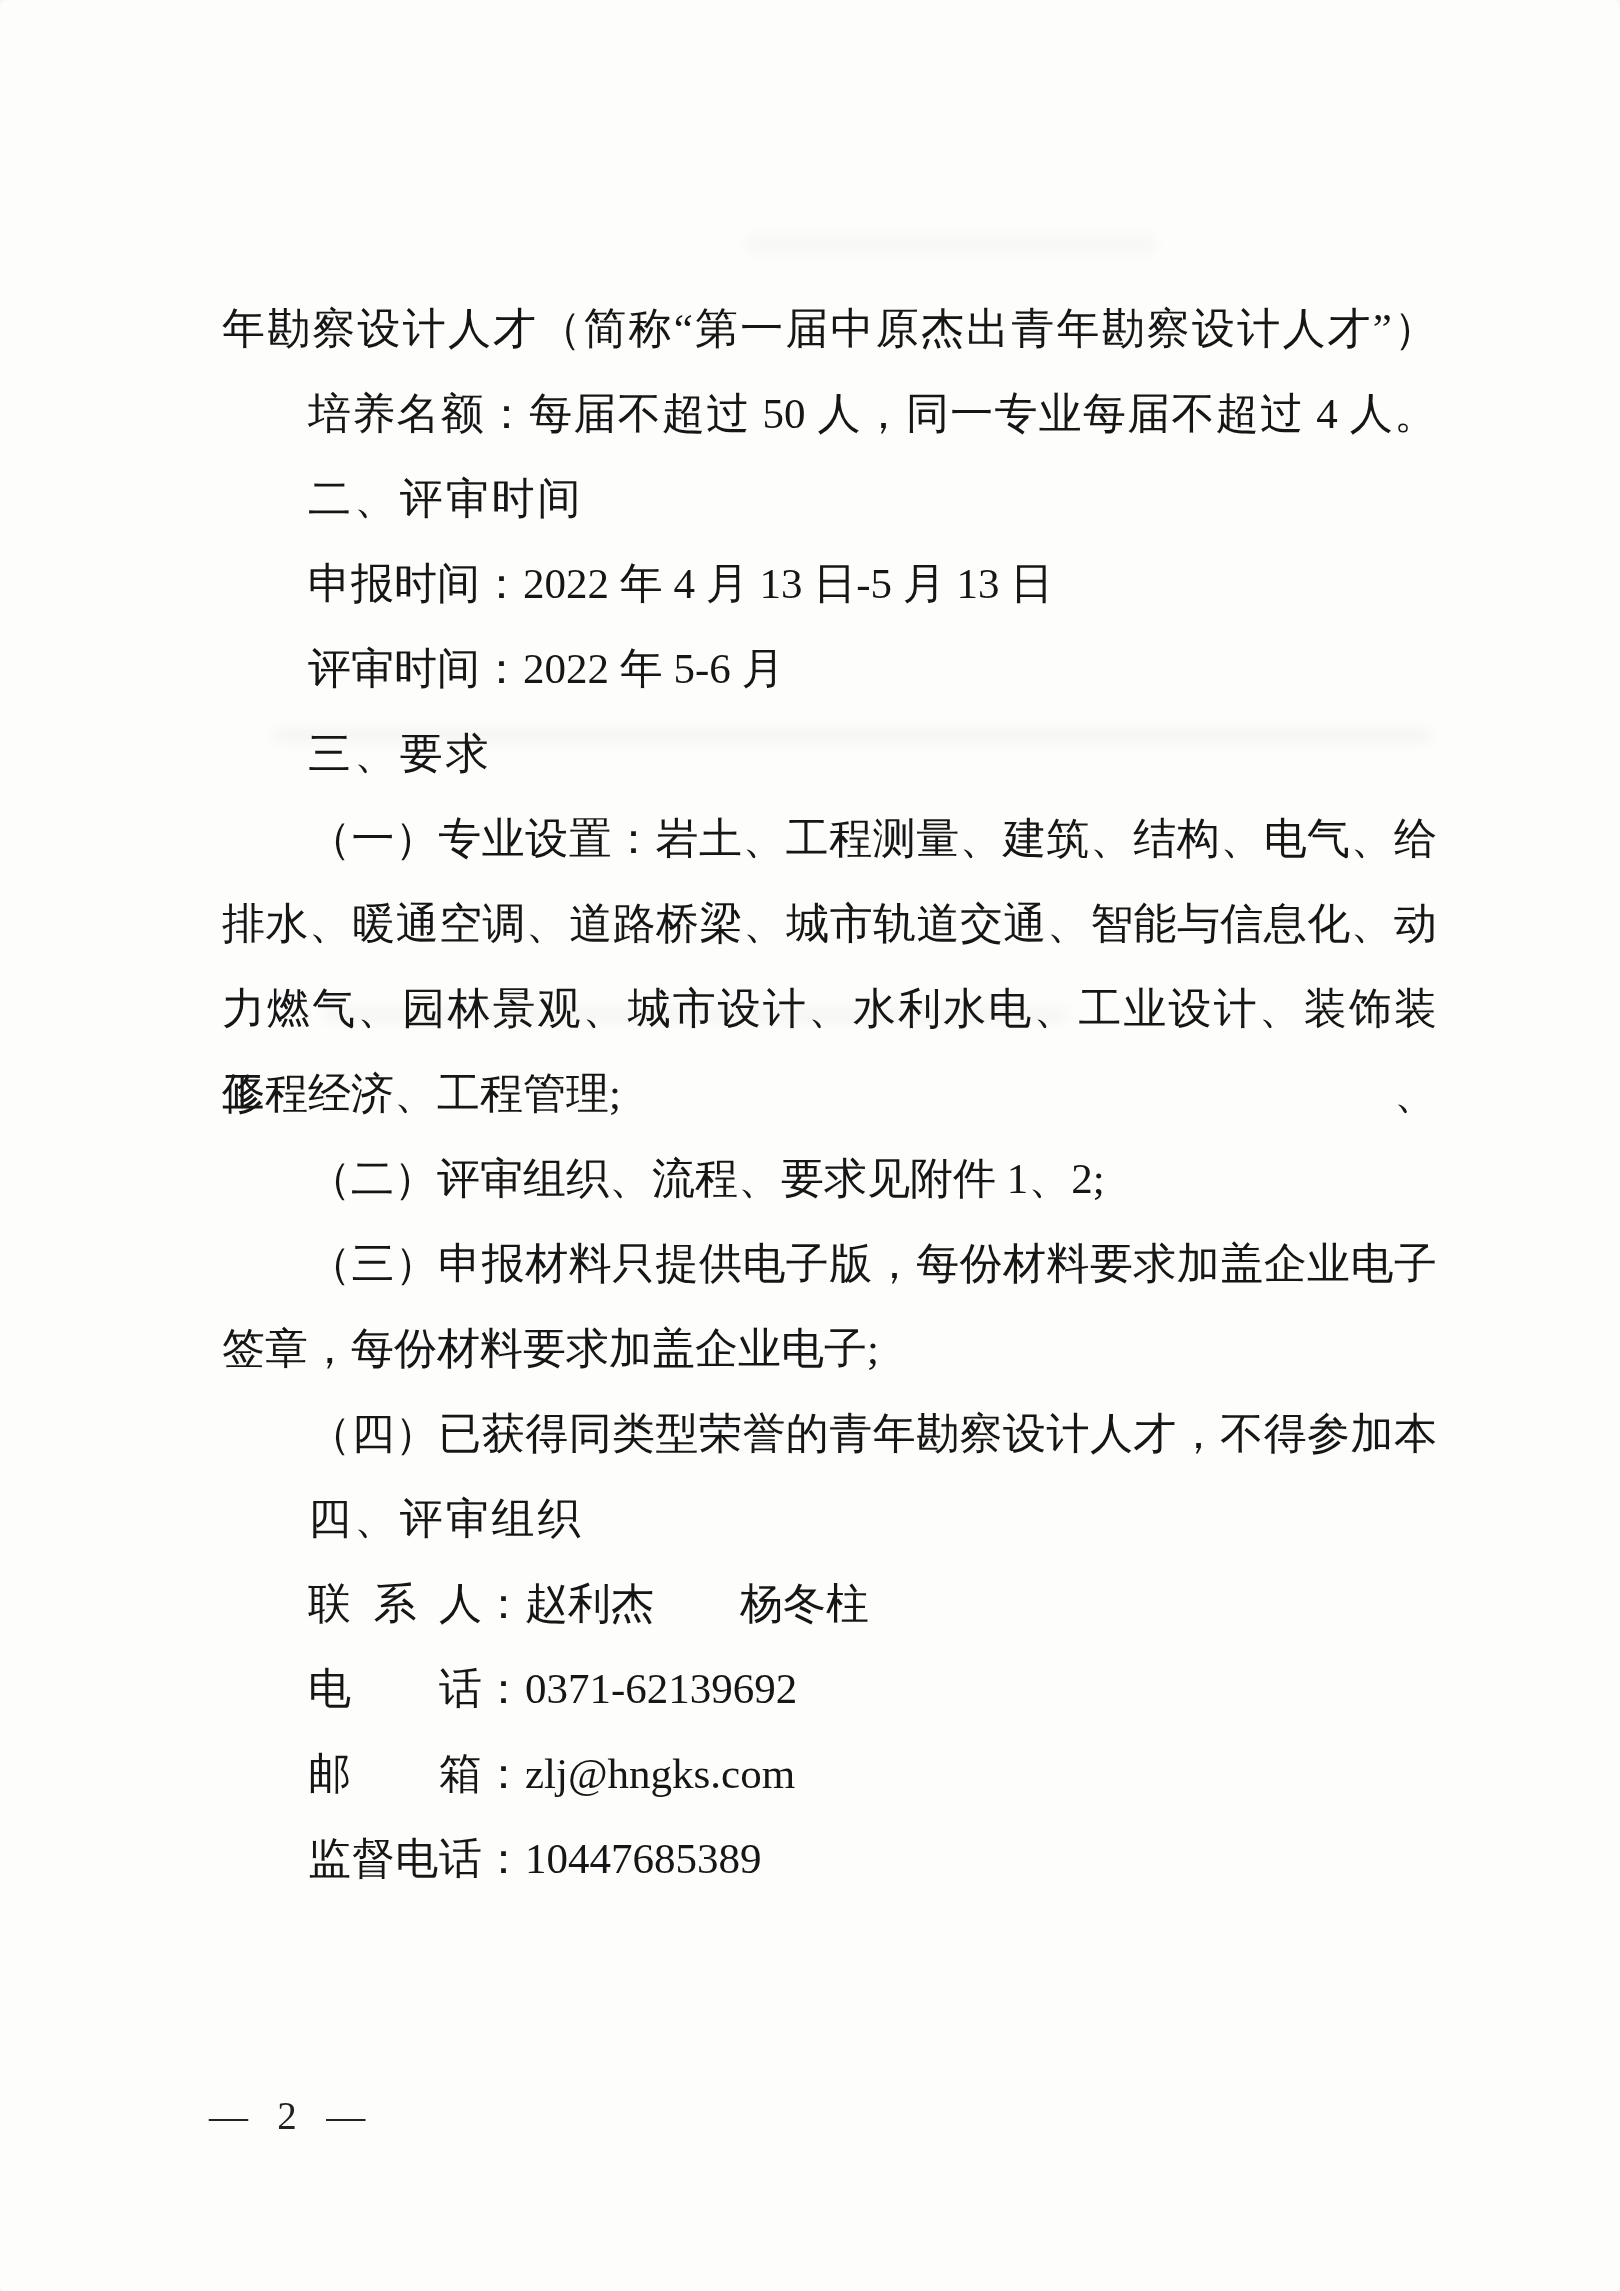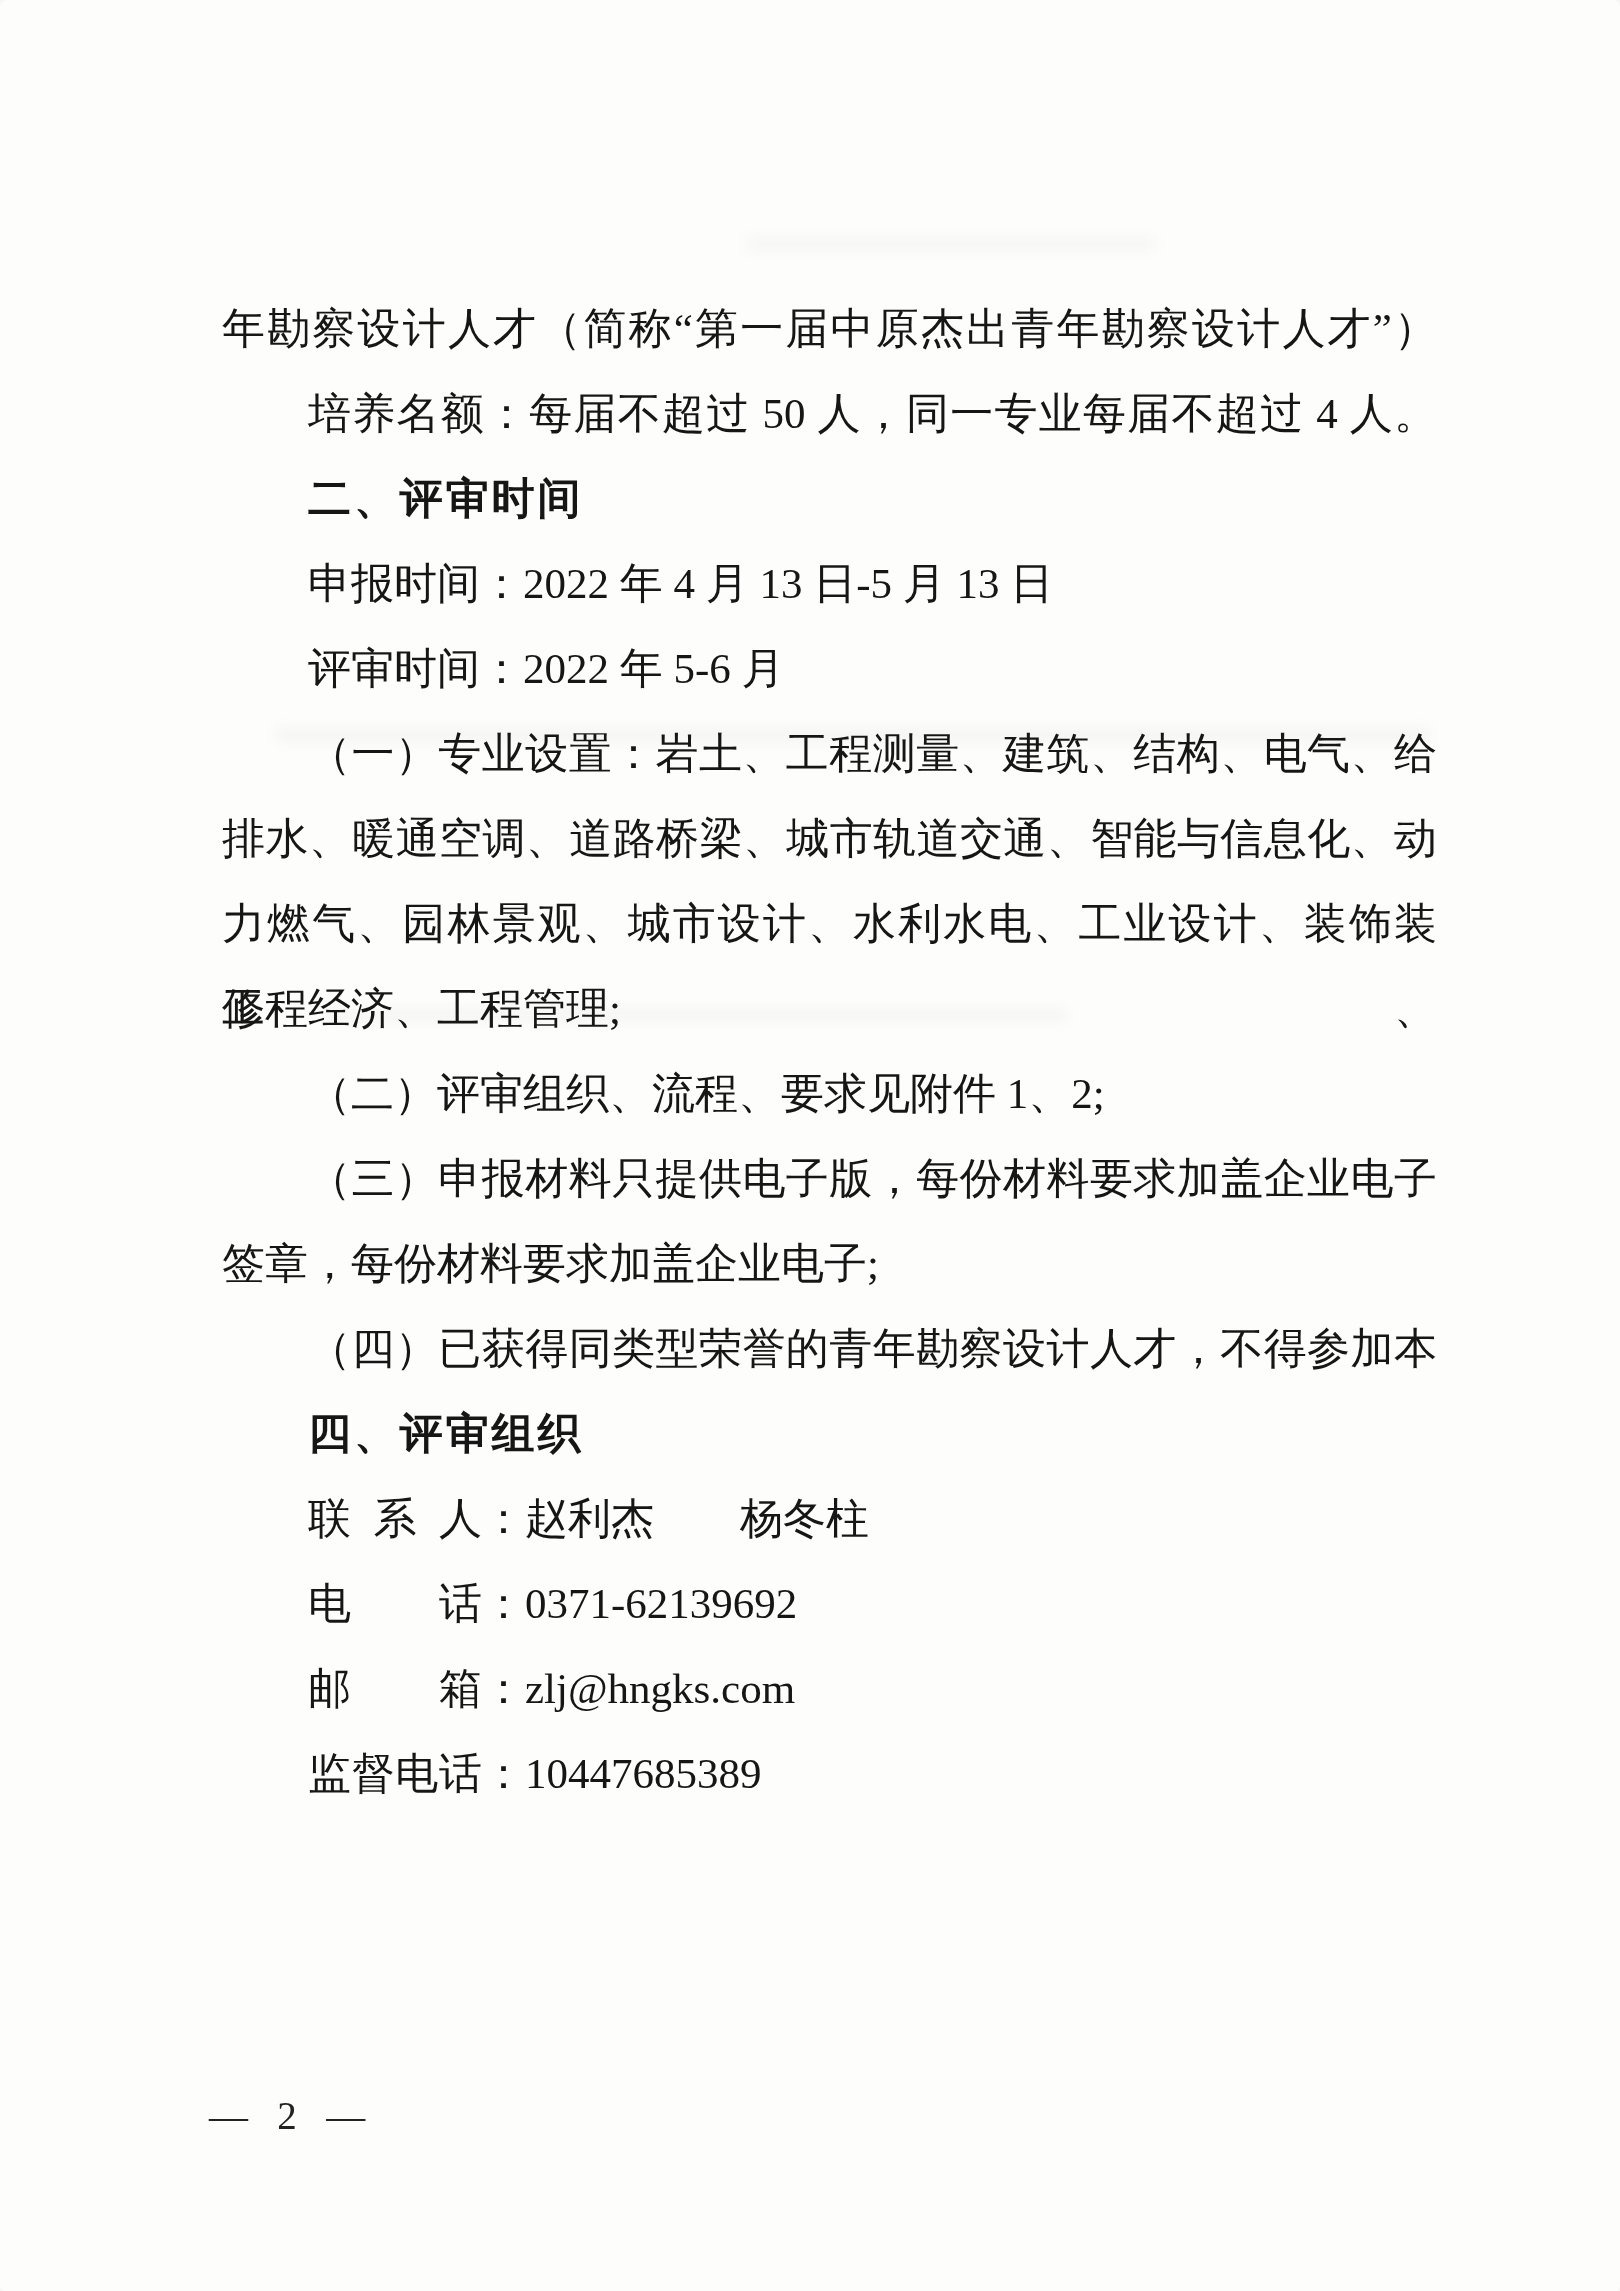--- a/index.html
+++ b/index.html
@@ -23,21 +23,21 @@
     color:#161616;
   }
   .line{
     height:85px;line-height:85px;font-size:43px;
     white-space:normal;
   }
   .indent{padding-left:86px;}
   .fill{text-align:justify;text-align-last:justify;}
   .heading{
     font-family:"Liberation Sans","DejaVu Sans",sans-serif;
-    font-weight:700;
+    font-weight:400;
     letter-spacing:2.9px;
   }
   .contact-label{
     display:inline-block;width:174px;
     text-align:justify;text-align-last:justify;
     vertical-align:top;
   }
   .footer{
     position:absolute;left:209px;top:2086px;
     font-size:39px;line-height:59px;letter-spacing:9.8px;color:#222;
@@ -50,20 +50,21 @@
   <div class="smudge s1"></div>
   <div class="smudge s2"></div>
   <div class="smudge s3"></div>
 
   <div class="doc">
     <div class="line fill">年勘察设计人才（简称“第一届中原杰出青年勘察设计人才”）</div>
     <div class="line indent fill">培养名额：每届不超过 50 人，同一专业每届不超过 4 人。</div>
     <div class="line indent heading">二、评审时间</div>
     <div class="line indent">申报时间：2022 年 4 月 13 日-5 月 13 日</div>
     <div class="line indent">评审时间：2022 年 5-6 月</div>
+    <div class="line indent heading">三、要求</div>
     <div class="line indent fill">（一）专业设置：岩土、工程测量、建筑、结构、电气、给</div>
     <div class="line fill">排水、暖通空调、道路桥梁、城市轨道交通、智能与信息化、动</div>
     <div class="line fill">力燃气、园林景观、城市设计、水利水电、工业设计、装饰装修、</div>
     <div class="line">工程经济、工程管理;</div>
     <div class="line indent">（二）评审组织、流程、要求见附件 1、2;</div>
     <div class="line indent fill">（三）申报材料只提供电子版，每份材料要求加盖企业电子</div>
     <div class="line">签章，每份材料要求加盖企业电子;</div>
     <div class="line indent fill">（四）已获得同类型荣誉的青年勘察设计人才，不得参加本</div>
     <div class="line indent heading">四、评审组织</div>
 

